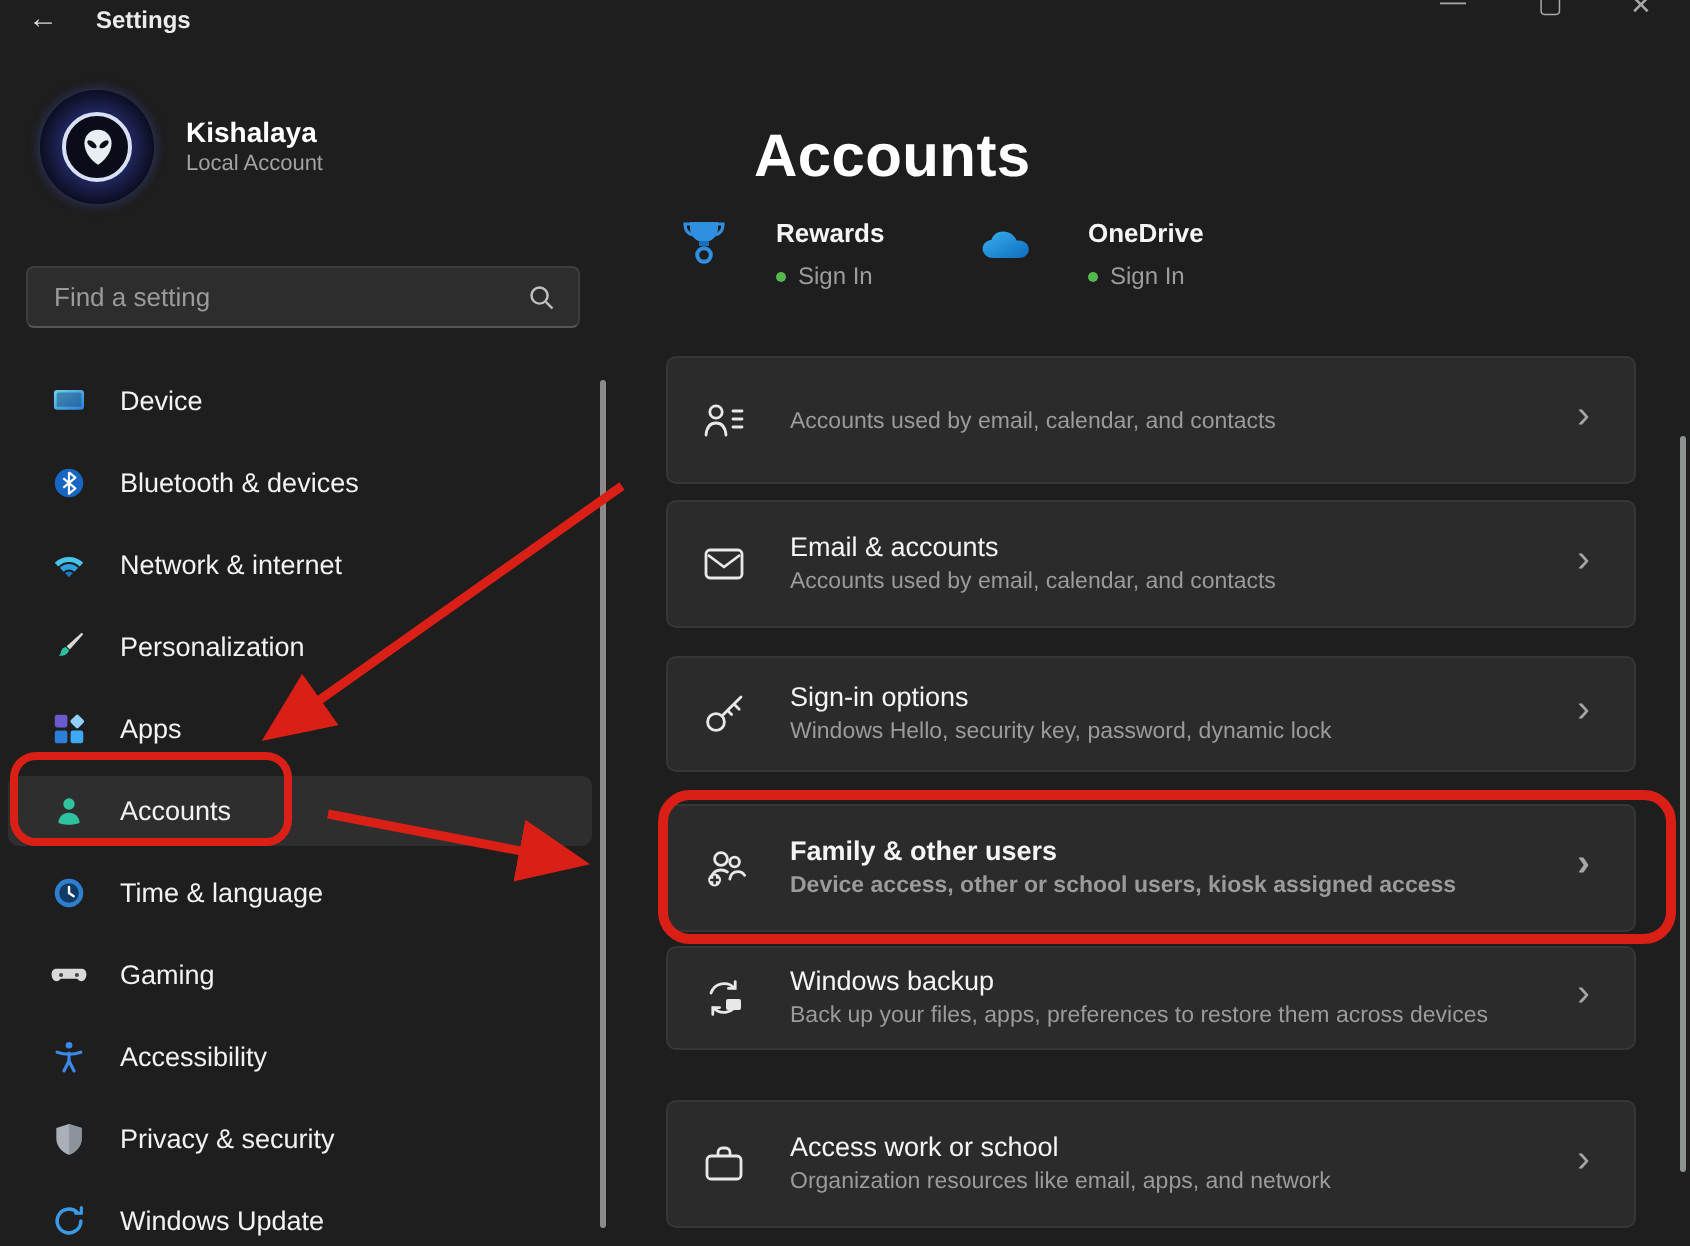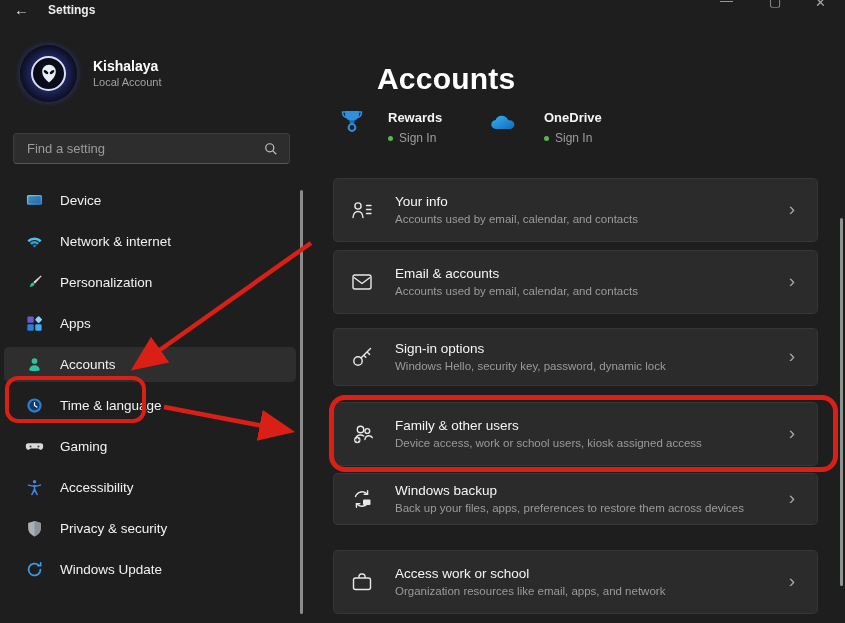--- a/index.html
+++ b/index.html
@@ -134,20 +134,29 @@
                 <stop offset="1" stop-color="#2b7fd6"></stop>
               </linearGradient>
             </defs>
             <rect x="2.5" y="5" width="19" height="12.5" rx="2" fill="url(#gsys)"></rect>
             <rect x="4.2" y="6.7" width="15.6" height="9" rx="1" fill="#15406e" opacity=".45"></rect>
           </svg>
       </span>
       <span class="side-label">Device</span>
     </div>
 
+    <div class="side-item">
+      <span class="side-ico">
+        <svg width="19" height="19" viewBox="0 0 24 24">
+            <circle cx="12" cy="12" r="9" fill="#1766c2"></circle>
+            <path d="M12 5.2v13.6l4-3.4L8.4 9m0 6l7.6-6.4-4-3.4" stroke="#fff" stroke-width="1.4" fill="none" stroke-linejoin="round"></path>
+          </svg>
+      </span>
+      <span class="side-label">Bluetooth &amp; devices</span>
+    </div>
 
     <div class="side-item">
       <span class="side-ico">
         <svg width="19" height="19" viewBox="0 0 24 24">
             <path d="M3 10.5a13 13 0 0 1 18 0l-2.3 2.4a9.6 9.6 0 0 0-13.4 0z" fill="#49c3ea"></path>
             <path d="M6.2 13.8a8.2 8.2 0 0 1 11.6 0l-2.4 2.4a4.8 4.8 0 0 0-6.8 0z" fill="#2f9fdc"></path>
             <path d="M9.5 17.1a3.5 3.5 0 0 1 5 0L12 19.8z" fill="#1d78c4"></path>
           </svg>
       </span>
       <span class="side-label">Network &amp; internet</span>
@@ -287,21 +296,20 @@
 
   <div class="card" style="top:178px;height:64px;">
     <span class="card-ico">
       <svg width="24" height="24" viewBox="0 0 24 24" fill="none" stroke="#e8e8e8" stroke-width="1.4" stroke-linecap="round">
           <circle cx="8" cy="8" r="3.1"></circle>
           <path d="M3 19.5c.4-4 2.4-6 5-6s4.6 2 5 6" stroke-linejoin="round"></path>
           <path d="M16.5 7.5H21M16.5 11.5H21M16.5 15.5H21"></path>
         </svg>
     </span>
     <span class="card-text">
-      <div class="card-title">Your info</div>
       <div class="card-sub">Accounts used by email, calendar, and contacts</div>
     </span>
     <span class="chevron">›</span>
   </div>
 
   <div class="card" style="top:250px;height:64px;">
     <span class="card-ico">
       <svg width="24" height="24" viewBox="0 0 24 24" fill="none" stroke="#e8e8e8" stroke-width="1.4" stroke-linejoin="round">
           <rect x="3" y="5" width="18" height="14" rx="2"></rect>
           <path d="M4 7.5l8 6 8-6"></path>
@@ -321,34 +329,34 @@
           <path d="M11.2 12.8L20.5 3.5M17 7l2.6 2.6M13.8 10.2l2 2"></path>
         </svg>
     </span>
     <span class="card-text">
       <div class="card-title">Sign-in options</div>
       <div class="card-sub">Windows Hello, security key, password, dynamic lock</div>
     </span>
     <span class="chevron">›</span>
   </div>
 
-  <div class="card" style="top:402px;height:64px;">
+  <div class="card" style="top:402px;height:64px;font-weight:bold;">
     <span class="card-ico">
       <svg width="24" height="24" viewBox="0 0 24 24" fill="none" stroke="#e8e8e8" stroke-width="1.4" stroke-linecap="round">
           <circle cx="10.5" cy="7.5" r="3.2"></circle>
           <path d="M5.2 18.2c.4-3.3 2.5-5.2 5.3-5.2 1.2 0 2.3.35 3.2 1"></path>
           <circle cx="17.3" cy="9" r="2.4"></circle>
           <path d="M14.9 17.5c.4-2.3 1.9-3.7 4-3.7 1.5 0 2.7.7 3.4 1.9"></path>
           <circle cx="7.3" cy="18" r="3.2" fill="#e8e8e8" stroke="none"></circle>
           <path d="M7.3 16.4v3.2M5.7 18h3.2" stroke="#2b2b2b" stroke-width="1.3"></path>
         </svg>
     </span>
     <span class="card-text">
       <div class="card-title">Family &amp; other users</div>
-      <div class="card-sub">Device access, work or school users, kiosk assigned access</div>
+      <div class="card-sub">Device access, other or school users, kiosk assigned access</div>
     </span>
     <span class="chevron">›</span>
   </div>
 
   <div class="card" style="top:461px;height:52px;margin-top:12px;">
     <span class="card-ico">
       <svg width="24" height="24" viewBox="0 0 24 24" fill="none" stroke="#e8e8e8" stroke-width="1.4" stroke-linecap="round">
           <path d="M5.5 9.5a7 7 0 0 1 11.8-2.4"></path>
           <path d="M17.6 3.8v3.4h-3.4"></path>
           <path d="M18.5 14.5a7 7 0 0 1-11.8 2.4"></path>

